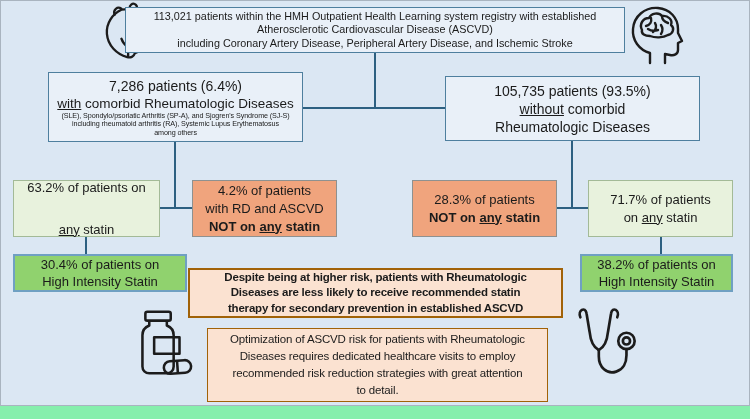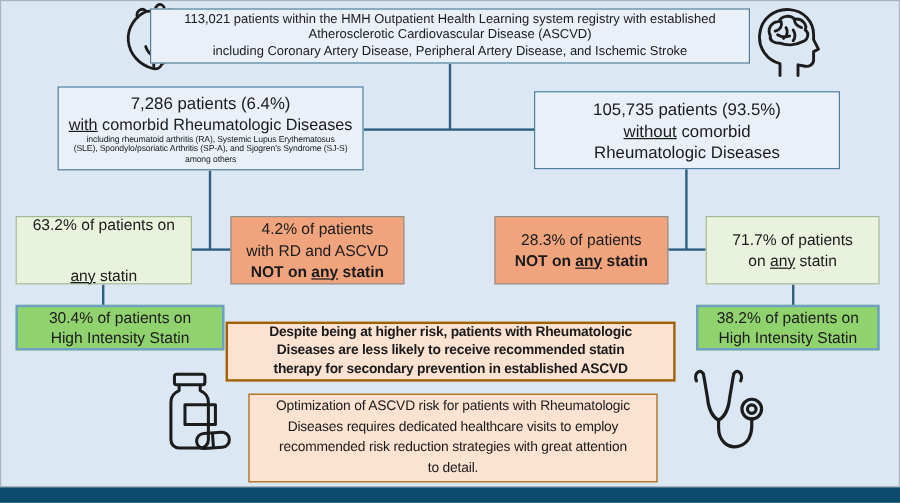--- a/index.html
+++ b/index.html
@@ -1,17 +1,17 @@
 <!DOCTYPE html>
 <html><head>
 <meta charset="utf-8">
 <style>
   html,body{margin:0;padding:0;}
   body{font-family:"Liberation Sans", sans-serif; color:#1b1b1b; background:#fff;}
-  .canvas{position:relative; width:750px; height:419px; background:#0c4a6e; overflow:hidden;}
+  .canvas{position:relative; width:750px; height:419px; background:#86efac; overflow:hidden;}
   .bluearea{position:absolute; left:0; top:0; width:748px; height:404px;
             background:#dbe7f3; border:1px solid #a9b4bf;}
   .box{position:absolute; box-sizing:border-box; display:flex; flex-direction:column;
        justify-content:center; align-items:center; text-align:center;}
   .bluebox{background:#e9f0f8; border:1.5px solid #4e7f9e;}
   .lgreen{background:#e8f2dd; border:1.5px solid #a3ba97;}
   .orange{background:#f0a47d; border:1.5px solid #8e9190;}
   .dgreen{background:#90d26e; border:2px solid #6fa0c2;}
   .peach{background:#fbe2d1; border:2px solid #a16207;}
   .vline,.hline{position:absolute; background:#2d6081;}
@@ -66,22 +66,22 @@
 
   <div class="box bluebox t-title" style="left:125px; top:7px; width:500px; height:46px;">
     <div class="ln">113,021 patients within the HMH Outpatient Health Learning system registry with established</div>
     <div class="ln">Atherosclerotic Cardiovascular Disease (ASCVD)</div>
     <div class="ln">including Coronary Artery Disease, Peripheral Artery Disease, and Ischemic Stroke</div>
   </div>
 
   <div class="box bluebox" style="left:48px; top:72px; width:255px; height:70px;">
     <div class="ln t-branch">7,286 patients (6.4%)</div>
     <div class="ln" style="font-size:13.5px; line-height:17px;"><span class="u">with</span><span> comorbid Rheumatologic Diseases</span></div>
+    <div class="ln t-sub">(SLE), Spondylo/psoriatic Arthritis (SP-A), and Sjogren's Syndrome (SJ-S)</div>
     <div class="ln t-sub">including rheumatoid arthritis (RA), Systemic Lupus Erythematosus</div>
-    <div class="ln t-sub">(SLE), Spondylo/psoriatic Arthritis (SP-A), and Sjogren's Syndrome (SJ-S)</div>
     <div class="ln t-sub">among others</div>
   </div>
 
   <div class="box bluebox t-branch" style="left:445px; top:76px; width:255px; height:65px;">
     <div class="ln">105,735 patients (93.5%)</div>
     <div class="ln"><span class="u">without</span><span> comorbid</span></div>
     <div class="ln">Rheumatologic Diseases</div>
   </div>
 
   <div class="box lgreen t-mid" style="left:13px; top:180px; width:147px; height:57px;gap:24px;">

